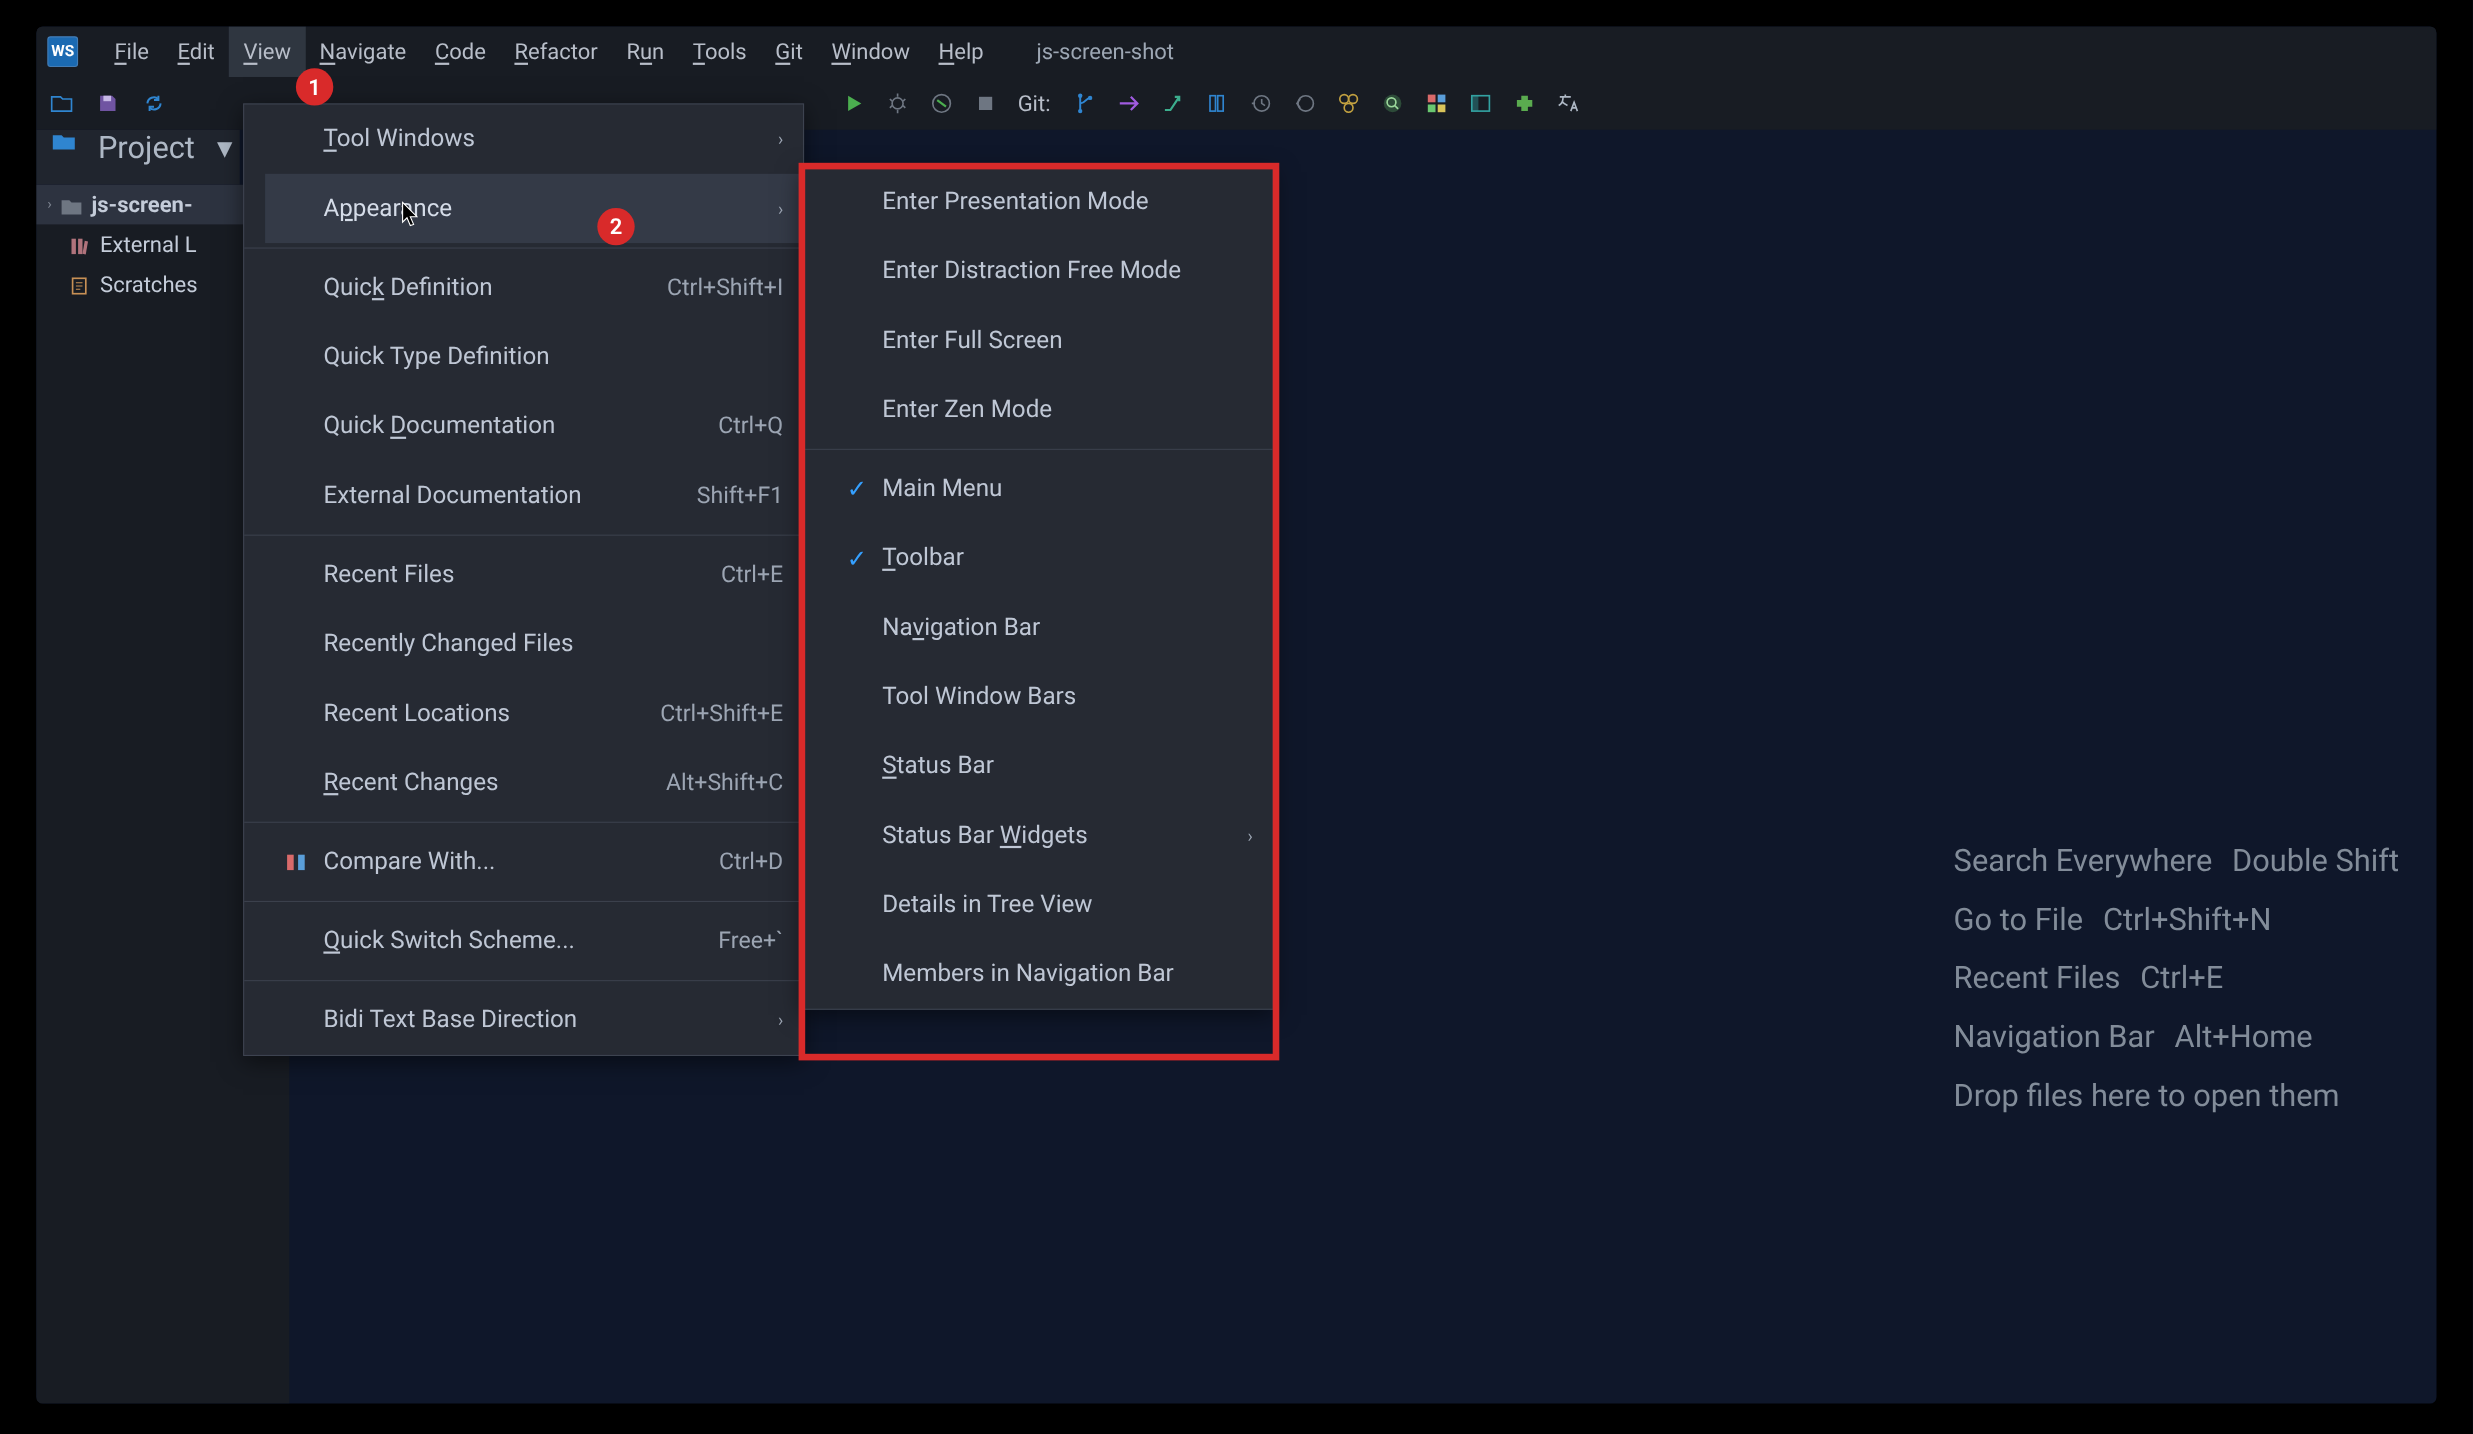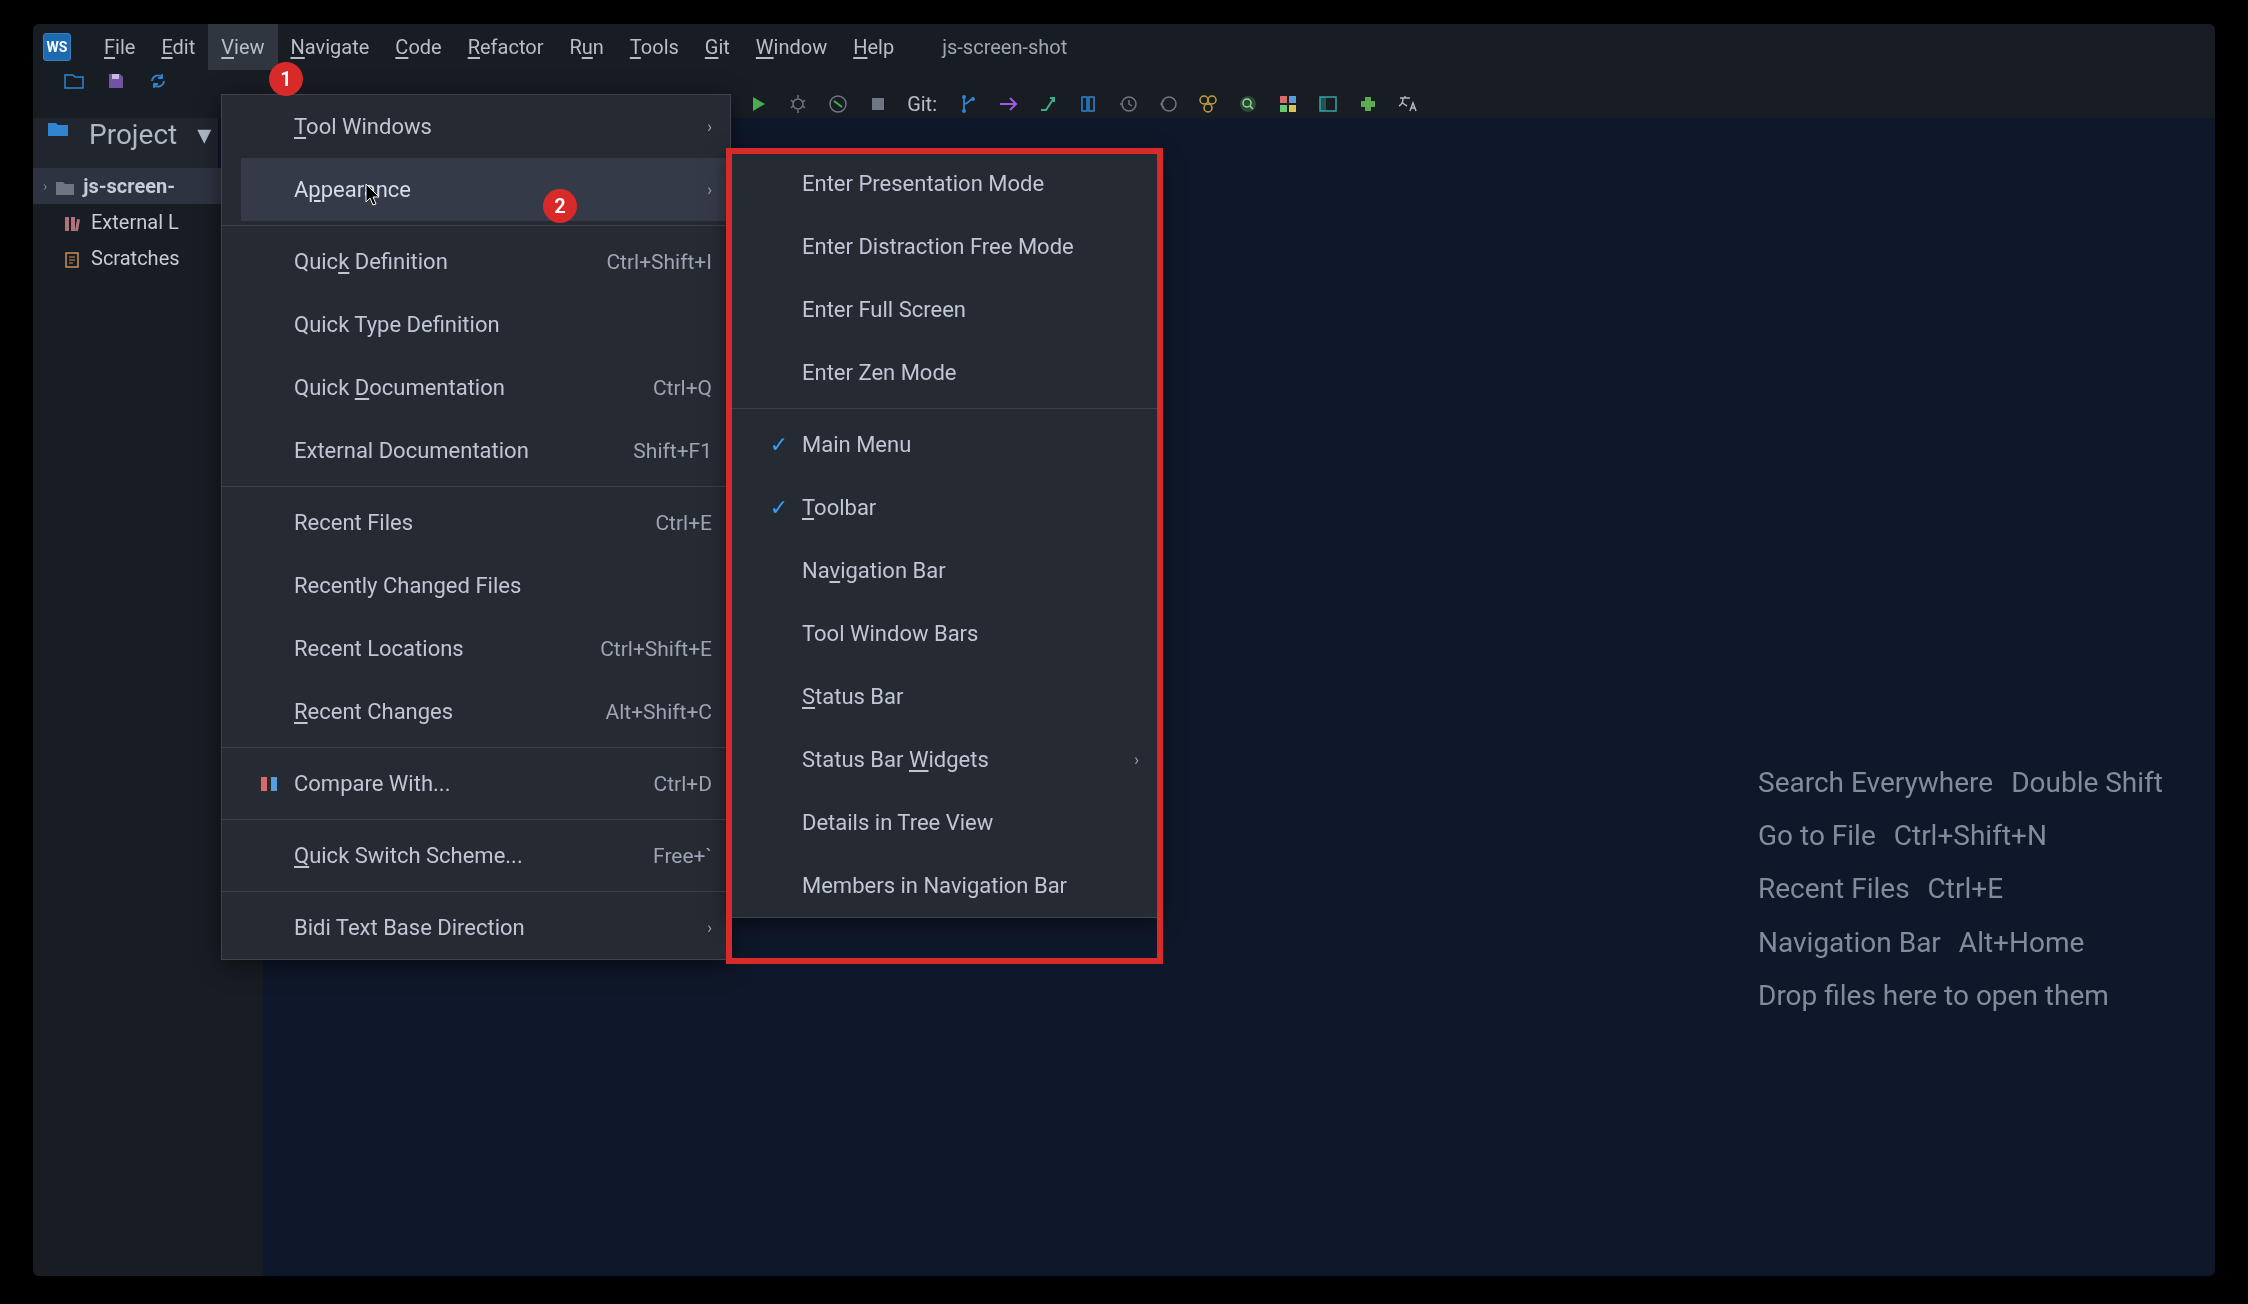--- a/index.html
+++ b/index.html
@@ -4,32 +4,32 @@
 <style>
 * { margin:0; padding:0; box-sizing:border-box; font-family:-apple-system,BlinkMacSystemFont,"Segoe UI",Roboto,sans-serif; }
 body { background:#000; width:2248px; height:1304px; position:relative; overflow:hidden; }
 .ide-window { position:absolute; top:24px; left:33px; width:2182px; height:1252px; background:#0f172a; border-radius:6px; overflow:hidden; }
 .menubar { height:46px; display:flex; align-items:center; padding:0 10px; background:#181c23; }
 .app-badge { width:28px; height:28px; background:#1b6ab2; border-radius:3px; display:flex; align-items:center; justify-content:center; color:#fff; font-size:14px; font-weight:700; margin-right:20px; border:1px solid #437cb5; }
 .menu-item { color:#b8bec9; padding:0 13px; font-size:20px; height:46px; display:flex; align-items:center; cursor:pointer; }
 .menu-item.active { background:#2f3640; }
 .mn-u { text-decoration:underline; text-underline-offset:3px; }
 .project-title { color:#9da7b4; margin-left:35px; font-size:20px;text-align:center; }
-.toolbar { height:48px; display:flex; align-items:flex-start; padding:0 26px; background:#181c23; position:relative;flex-direction:column; }
+.toolbar { height:48px; display:flex; align-items:center; padding:0 8px; background:#181c23; position:relative; }
 .tb-left { display:flex; gap:20px; align-items:center; padding-left:4px; }
 .tb-icon { width:22px; height:22px; display:flex; align-items:center; justify-content:center; }
 .tb-right { display:flex; gap:18px; align-items:center; margin-left:auto; padding-right:770px; }
 .project-bar { height:50px; display:flex; padding:0 14px; gap:20px; color:#aeb8c5; font-size:28px; background:#20252e; width:185px; }
 .sidebar { position:absolute; left:0; top:144px; bottom:0; width:230px; background:#181c23; }
 .tree-item { display:flex; align-items:center; gap:8px; padding:6px 10px; color:#c4ccd9; font-size:20px; }
 .tree-item.selected { background:#2d3340; }
 .tree-indent { width:12px; }
 .caret { color:#7b828e; font-size:14px; }
 .folder-icon { width:20px; height:17px; display:inline-block; }
-.content-hints { position:absolute; right:52px; top:732px; text-align:left; color:#828c99; font-size:28px; line-height:1.9; }
+.content-hints { position:absolute; right:34px; top:732px; text-align:left; color:#828c99; font-size:28px; line-height:1.9; }
 .content-hints .row { display:flex; gap:18px; }
 .hint-label { }
 .hint-shortcut { }
 
 .menu-popup { position:absolute; background:#262a33; border:1px solid #3d4350; box-shadow:0 5px 20px rgba(0,0,0,.5); }
 .menu1 { top:70px; left:188px; width:510px; }
 .menu-row { display:flex; align-items:center; justify-content:space-between; padding:0 18px; height:63px; color:#bfc7d5; font-size:22px; cursor:pointer; position:relative;margin-left:19px; }
 .menu-row.hovered { background:#343a47; color:#d5dce8; }
 .menu-row .ico-slot { width:30px; display:flex; justify-content:flex-start; margin-right:-5px; }
 .menu-row .lhs { display:flex; align-items:center; gap:10px; }

